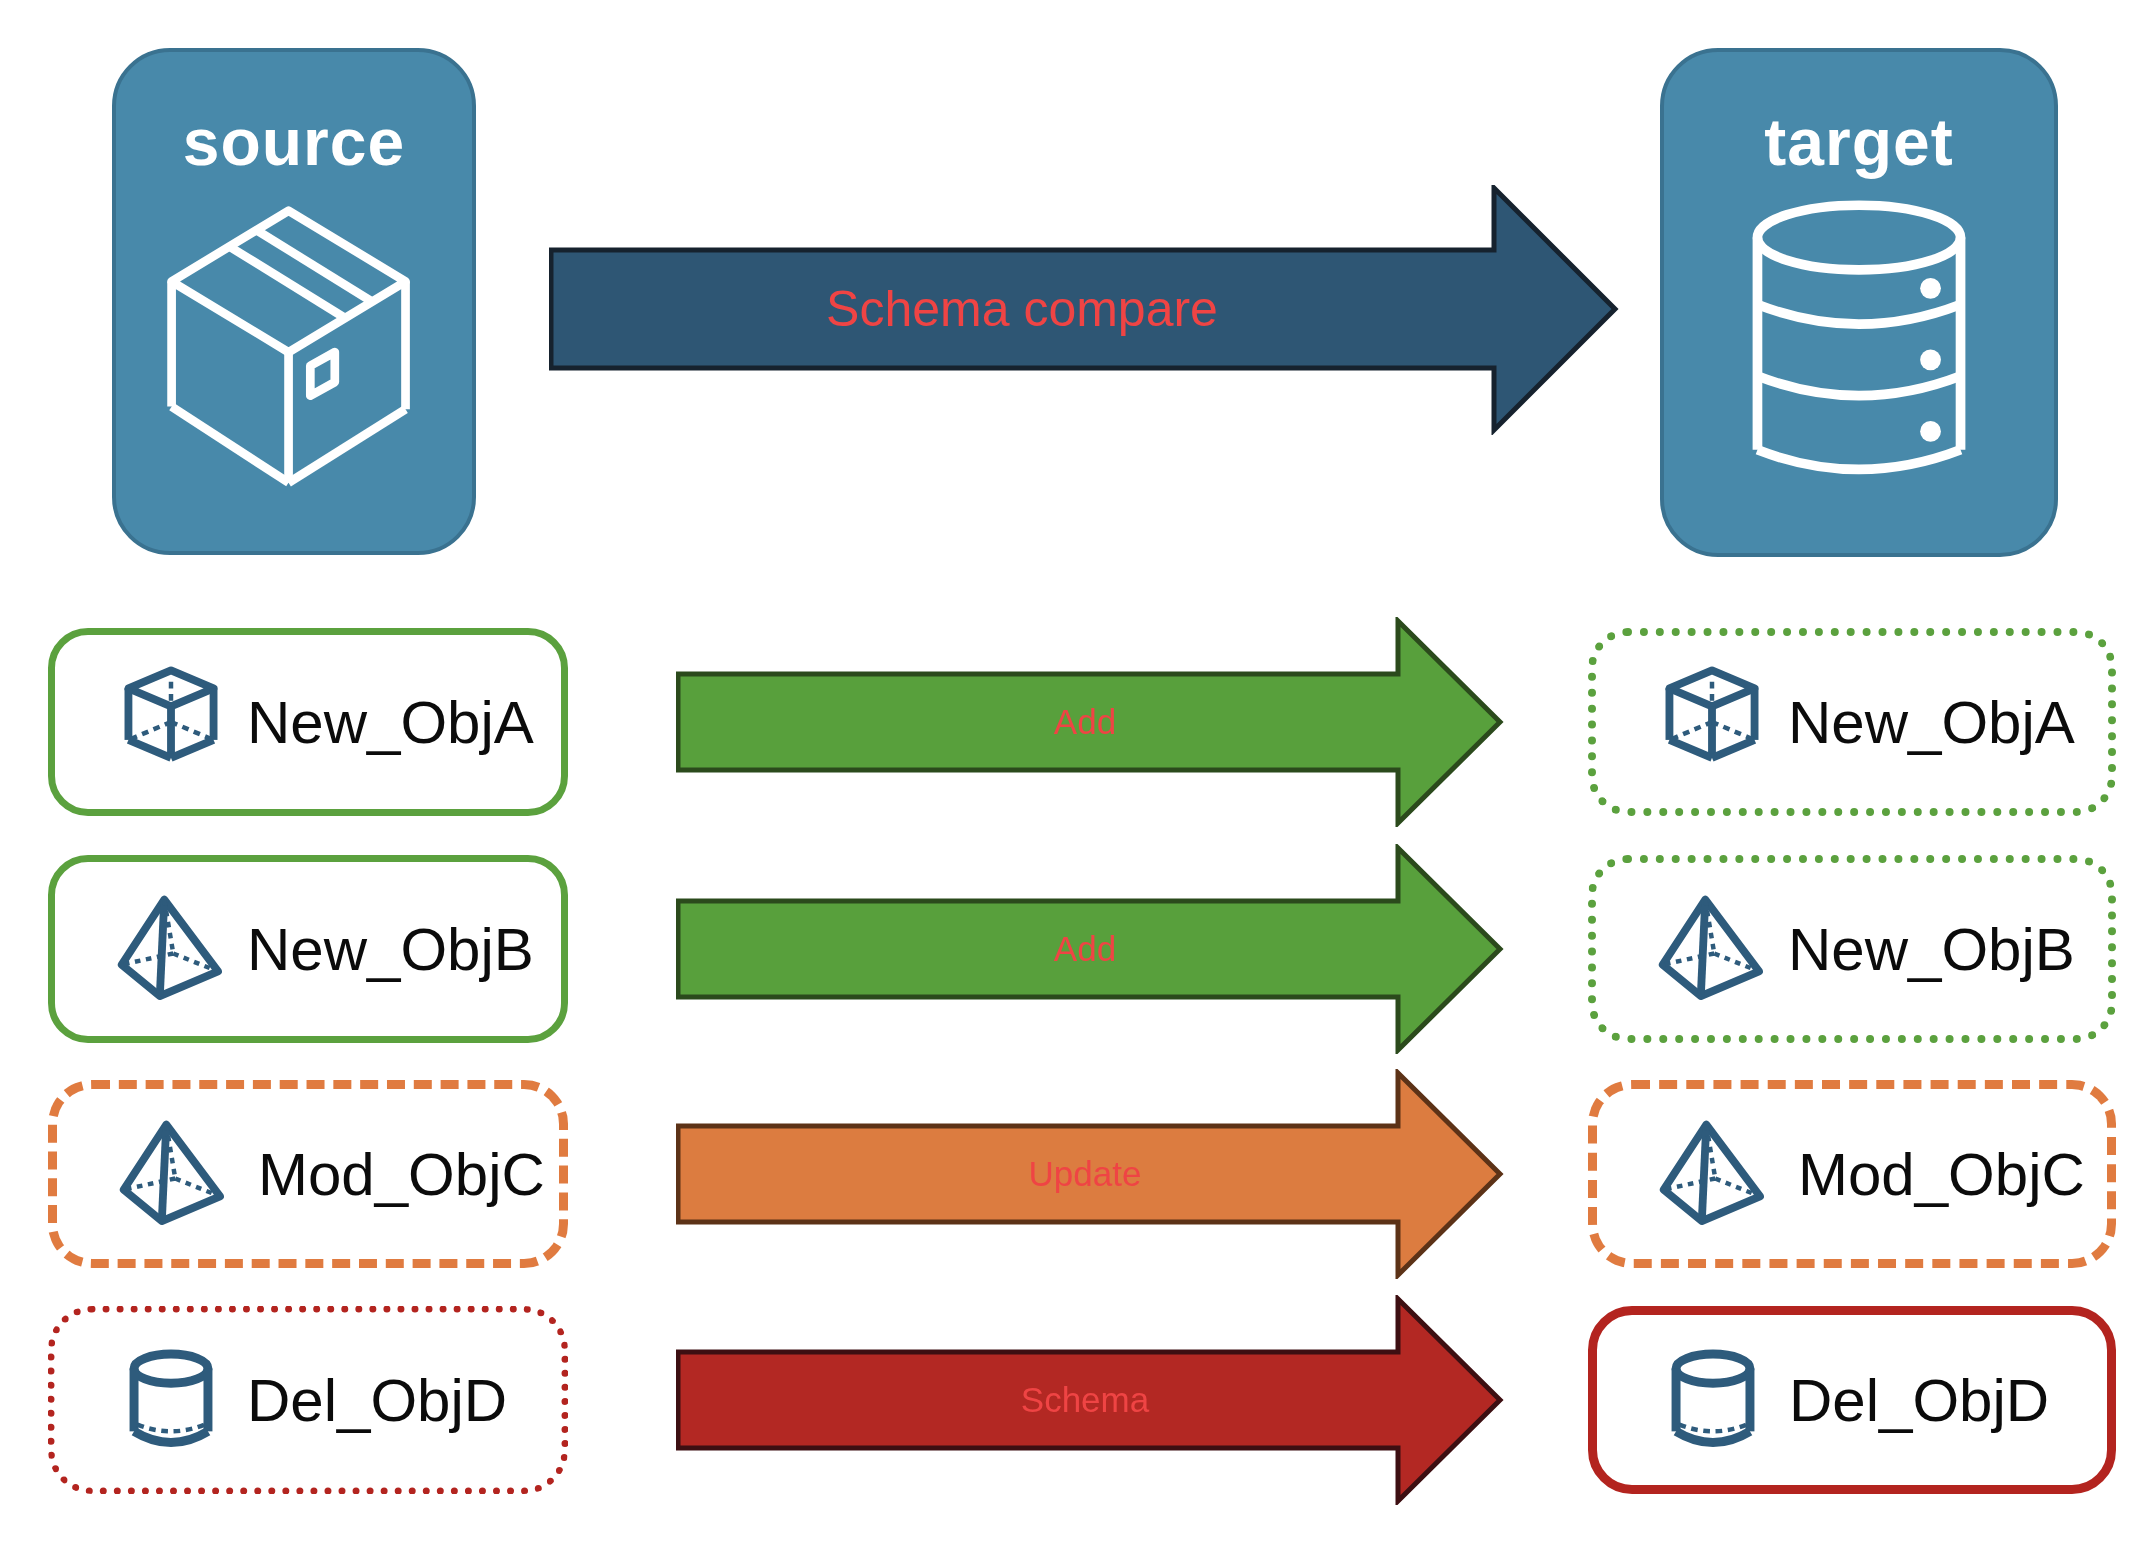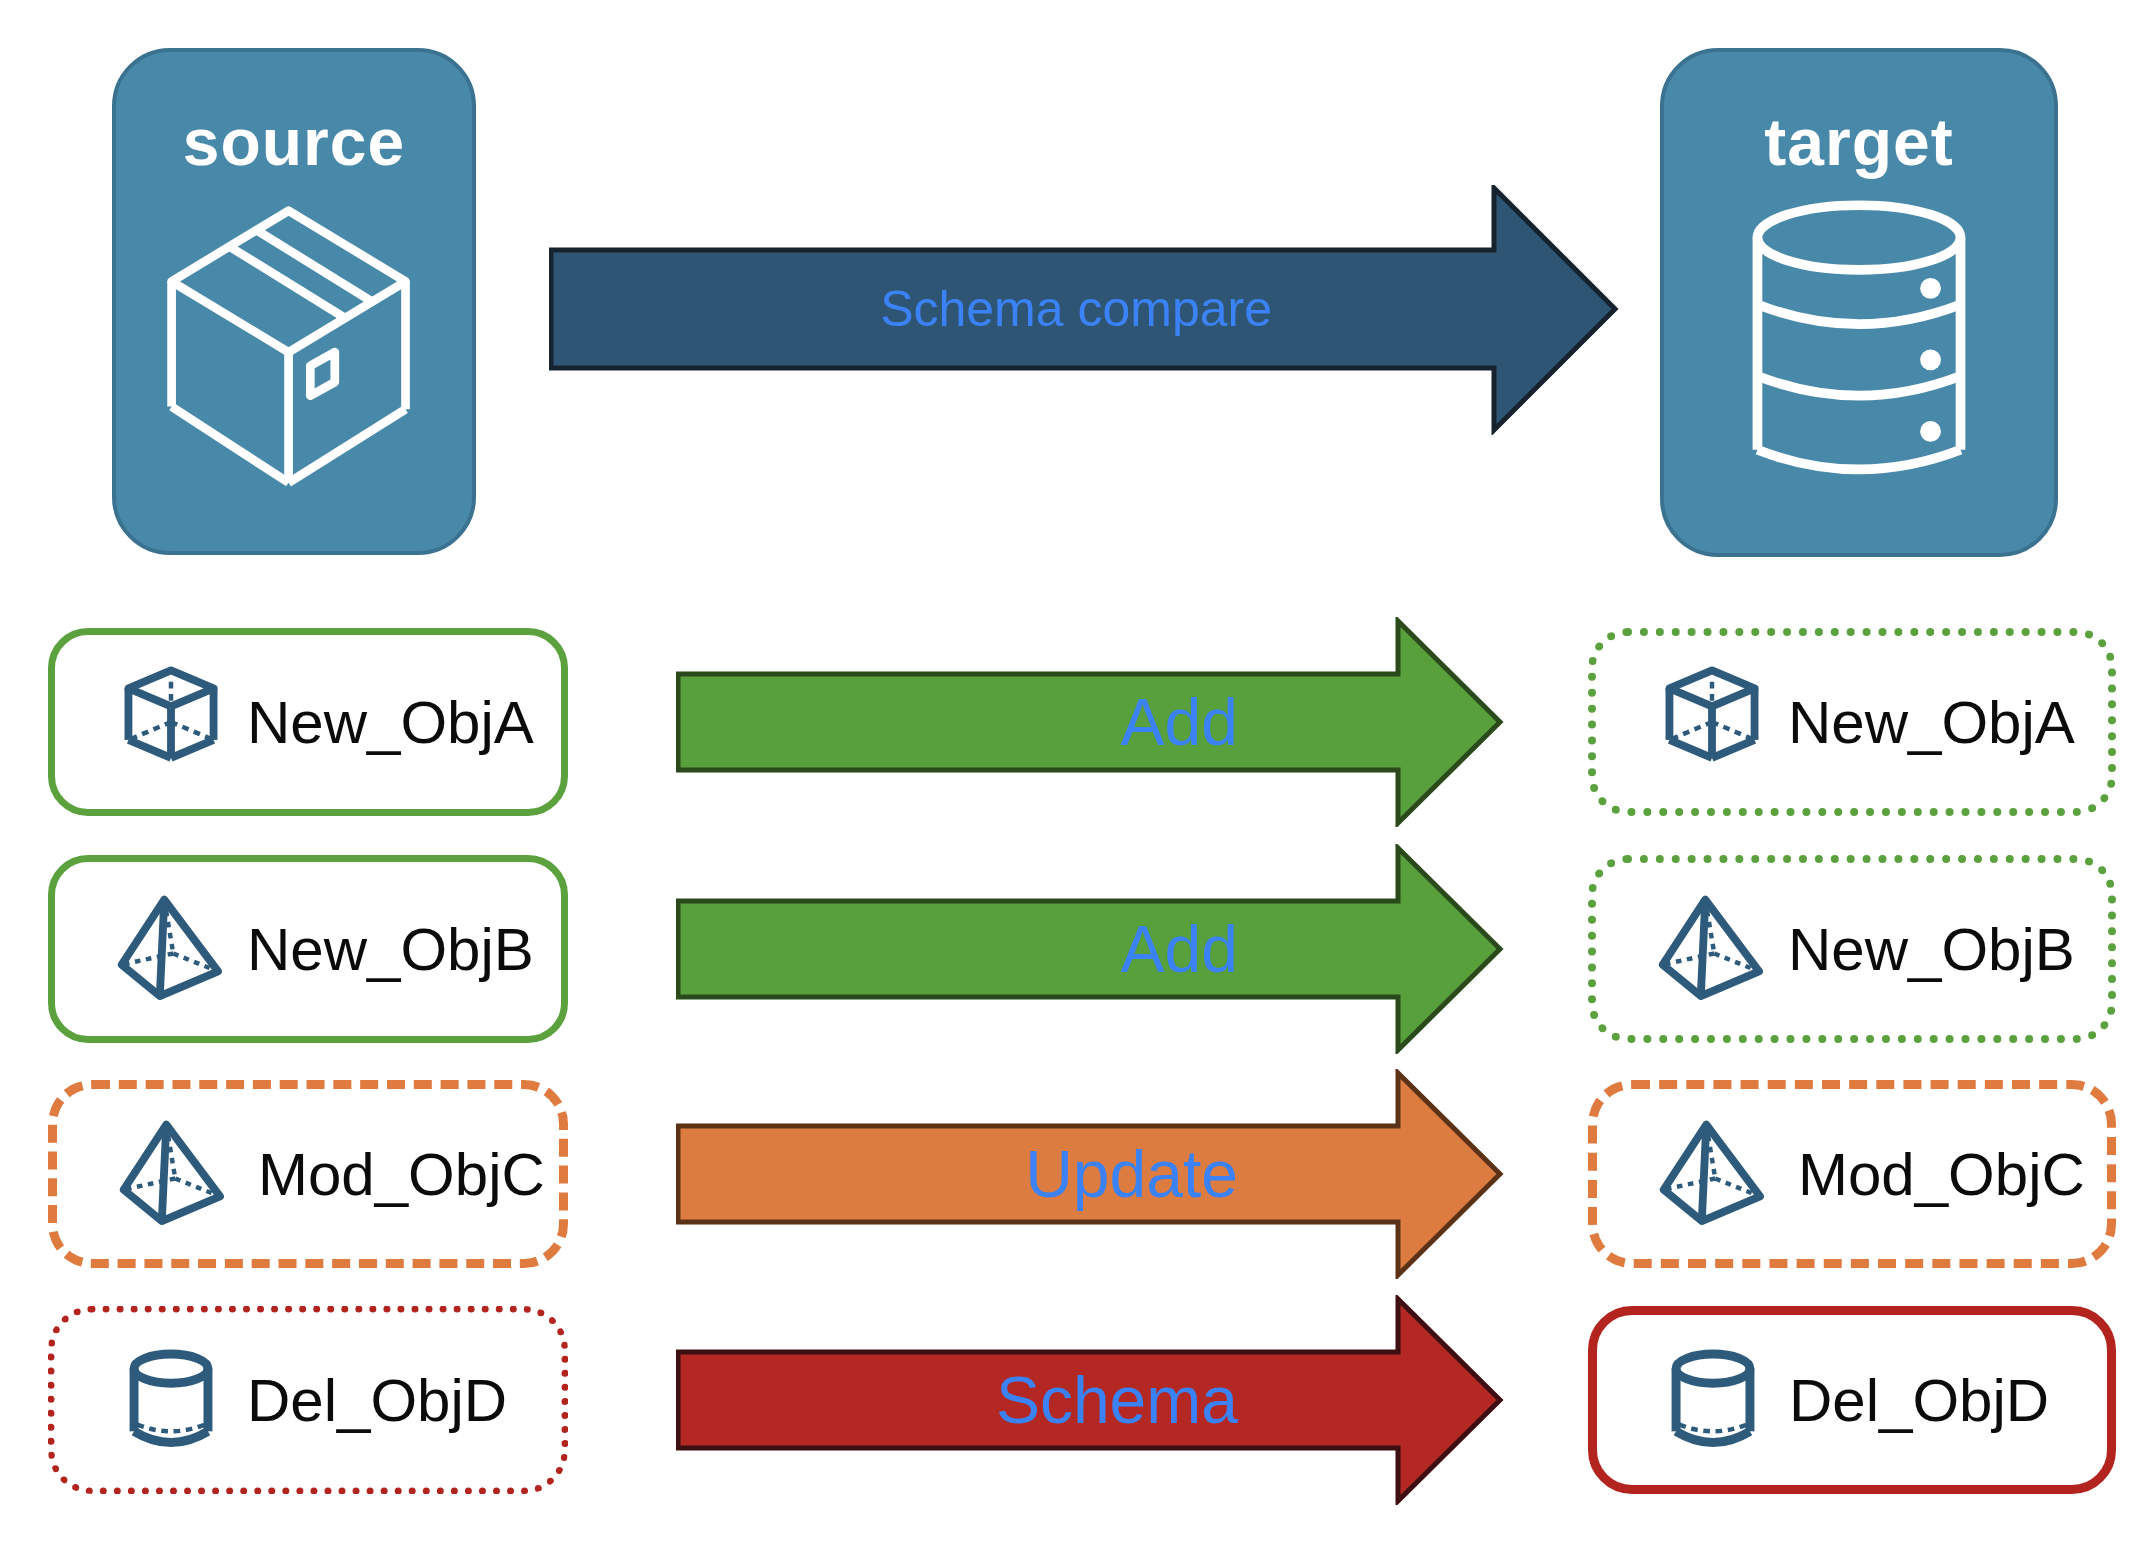--- a/index.html
+++ b/index.html
@@ -14,21 +14,21 @@
   }
   .endpoint.source{left:112px;top:48px;width:364px;height:507px;}
   .endpoint.target{left:1660px;top:48px;width:398px;height:509px;align-items:center;}
   .endpoint-label{margin-top:52px;font-size:66px;font-weight:bold;color:#ffffff;letter-spacing:1px;}
   .package-svg{width:272px;height:300px;margin-top:14px;}
   .db-svg{width:232px;height:300px;margin-top:16px;}
 
   
   .schema-arrow{position:absolute;left:549px;top:185px;width:1070px;height:250px;}
   .arrow-label{
-    position:absolute;color:#3b82f6;text-align:right;pointer-events:none;
+    position:absolute;color:#ef4444;text-align:center;pointer-events:none;
   }
   .schema-arrow-label{left:772px;top:278px;width:500px;height:62px;line-height:62px;font-size:50px;}
 
   
   .obj{
     position:absolute;background:#ffffff;box-sizing:border-box;
     display:flex;align-items:center;padding-left:60px;
   }
   .obj.left{left:48px;width:520px;height:188px;}
   .obj.right{left:1588px;width:528px;height:188px;}
@@ -37,21 +37,21 @@
   .b-dotted-green{border:8px dotted #5BA13E;border-radius:40px;}
   .b-dashed-orange{border:9px dashed #E07B40;border-radius:44px;}
   .b-dotted-red  {border:7px dotted #B3241F;border-radius:44px;}
   .b-solid-red   {border:9px solid  #B3241F;border-radius:44px;}
   .obj-icon{width:112px;height:112px;flex:none;}
   .obj-label{margin-left:20px;font-size:60px;color:#0b0b0b;white-space:nowrap;}
 
   
   .row-arrow{position:absolute;left:676px;width:832px;height:210px;}
   .a-row0{top:617px;} .a-row1{top:844px;} .a-row2{top:1069px;} .a-row3{top:1295px;}
-  .row-arrow-label{width:400px;height:60px;line-height:60px;font-size:66px;left:838px;}
+  .row-arrow-label{width:400px;height:60px;line-height:60px;font-size:35px;left:885px;}
   .t-row0{top:692px;} .t-row1{top:919px;} .t-row2{top:1144px;} .t-row3{top:1370px;}
 </style>
 </head>
 <body>
 
 <svg width="0" height="0" style="position:absolute" aria-hidden="true">
   <defs>
     <symbol id="sym-cube" viewBox="0 0 100 100">
       <g fill="none" stroke="#2E5B7C" stroke-width="7" stroke-linejoin="round">
         <path d="M50,4 L88,20 L50,36 L12,20 Z"></path>

